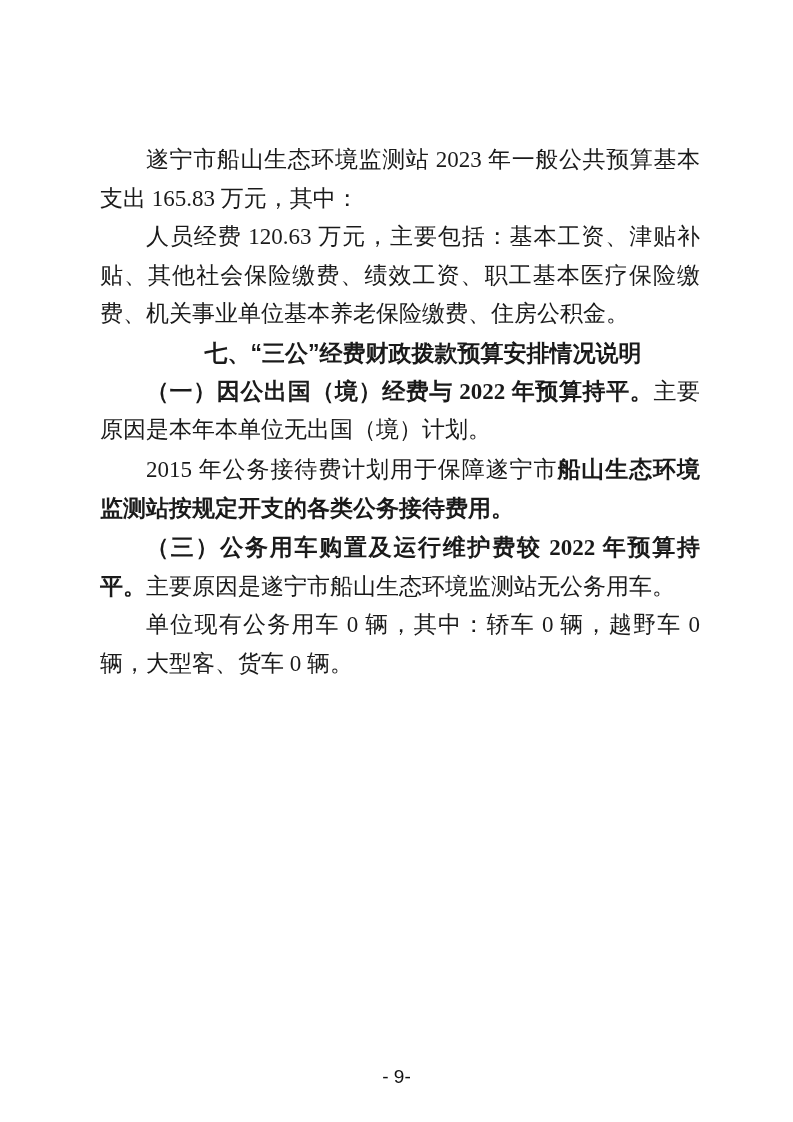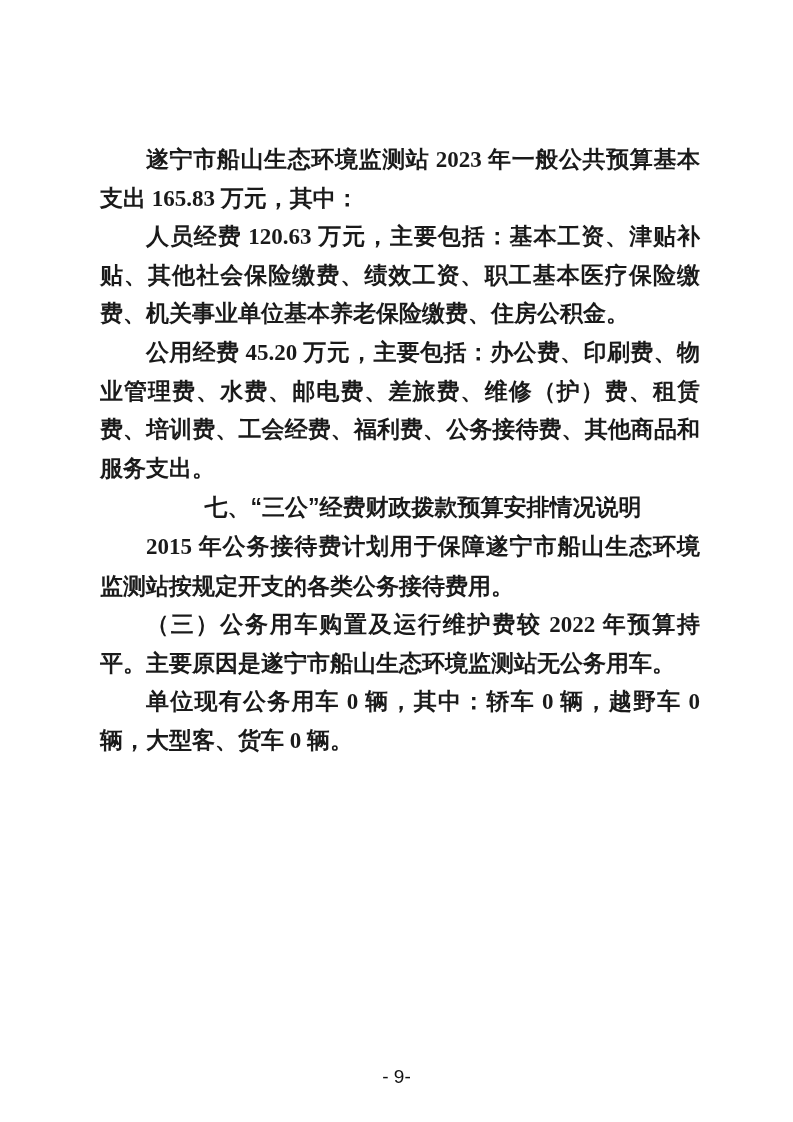--- a/index.html
+++ b/index.html
@@ -31,21 +31,21 @@
     text-align: justify;
     text-indent: 2em;
     color: #1a1a1a;
   }
   p.para.heading {
     font-family: "Liberation Sans", "DejaVu Sans", sans-serif;
     font-weight: bold;
     text-align: center;
   }
   .run-normal {
-    font-weight: bold;
+    font-weight: normal;
   }
   .run-bold {
     font-weight: bold;
   }
   .run-hei {
     font-family: "Liberation Sans", "DejaVu Sans", sans-serif;
     font-weight: bold;
   }
   .footer {
     position: absolute;
@@ -58,20 +58,20 @@
     color: #111111;
   }
 </style>
 </head>
 <body>
 
 <div class="page">
   <div class="doc-body" id="doc-body">
       <p class="para body"><span class="run-normal">遂宁市船山生态环境监测站 2023 年一般公共预算基本支出 165.83 万元，其中：</span></p>
       <p class="para body"><span class="run-normal">人员经费 120.63 万元，主要包括：基本工资、津贴补贴、其他社会保险缴费、绩效工资、职工基本医疗保险缴费、机关事业单位基本养老保险缴费、住房公积金。</span></p>
-      <p class="para body"><span class="run-normal">公用经费 45.20 万元，主要包括：办公费、印刷费、物业管理费、水费、邮电费、差旅费、维修（护）费、租赁费、培训费、工会经费、福利费、公务接待费、其他商品和服务支出。</span></p>
       <p class="para heading"><span class="run-hei">七、“三公”经费财政拨款预算安排情况说明</span></p>
+      <p class="para body"><span class="run-bold">（一）因公出国（境）经费与 2022 年预算持平。</span><span class="run-normal">主要原因是本年本单位无出国（境）计划。</span></p>
       <p class="para body"><span class="run-normal">2015 年公务接待费计划用于保障遂宁市</span><span class="run-hei">船山生态环境监测站按规定开支的各类公务接待费用。</span></p>
       <p class="para body"><span class="run-bold">（三）公务用车购置及运行维护费较 2022 年预算持平。</span><span class="run-normal">主要原因是遂宁市船山生态环境监测站无公务用车。</span></p>
       <p class="para body"><span class="run-normal">单位现有公务用车 0 辆，其中：轿车 0 辆，越野车 0 辆，大型客、货车 0 辆。</span></p>
     </div>
   <div class="footer">- 9-</div>
 </div>
 
 </body></html>

